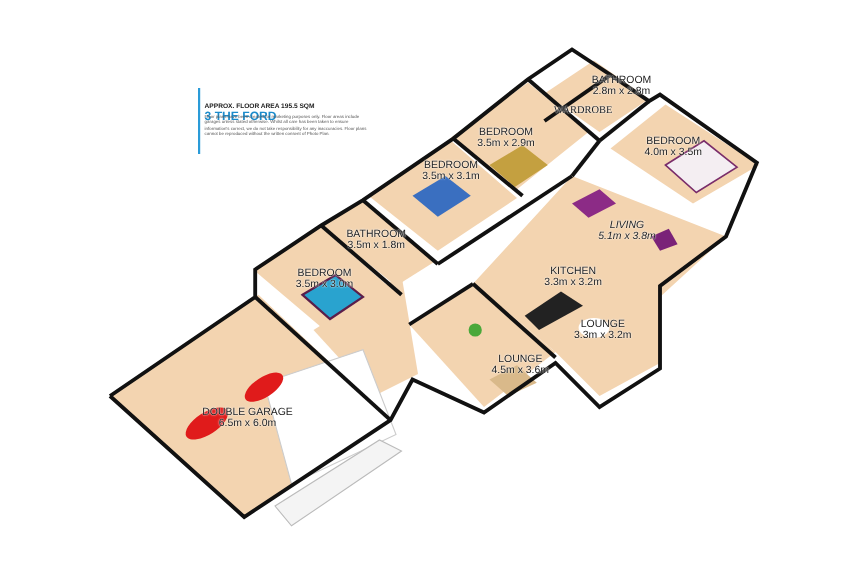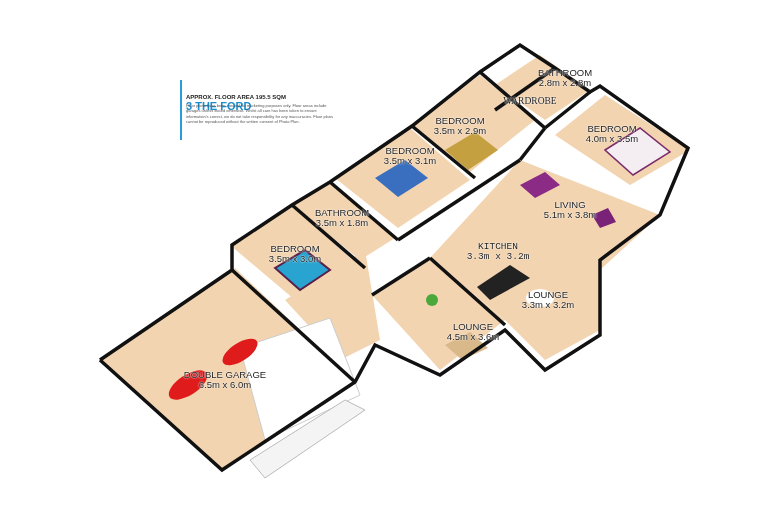--- a/index.html
+++ b/index.html
@@ -101,25 +101,25 @@
   <div>3.5m x 3.1m</div>
 </div>
 <div class="room-label" style="left:342px;top:208px;">
   <div>BATHROOM</div>
   <div>3.5m x 1.8m</div>
 </div>
 <div class="room-label" style="left:295px;top:244px;">
   <div>BEDROOM</div>
   <div>3.5m x 3.0m</div>
 </div>
-<div class="room-label" style="left:570px;top:200px;">
+<div class="room-label" style="left:570px;top:200px;font-style:italic;">
   <div>LIVING</div>
   <div>5.1m x 3.8m</div>
 </div>
-<div class="room-label" style="left:498px;top:242px;font-family:Liberation Mono, monospace;">
+<div class="room-label" style="left:521px;top:242px;">
   <div>KITCHEN</div>
   <div>3.3m x 3.2m</div>
 </div>
 <div class="room-label" style="left:548px;top:290px;">
   <div>LOUNGE</div>
   <div>3.3m x 3.2m</div>
 </div>
 <div class="room-label" style="left:445px;top:322px;margin-left:28px;">
   <div>LOUNGE</div>
   <div>4.5m x 3.6m</div>

